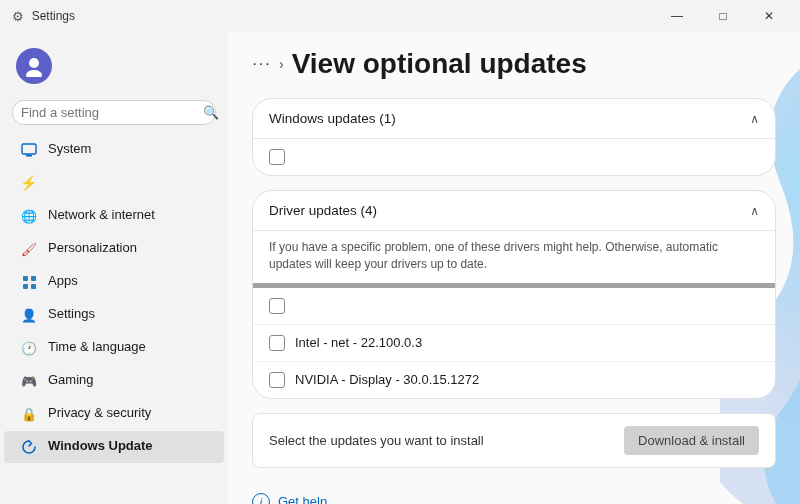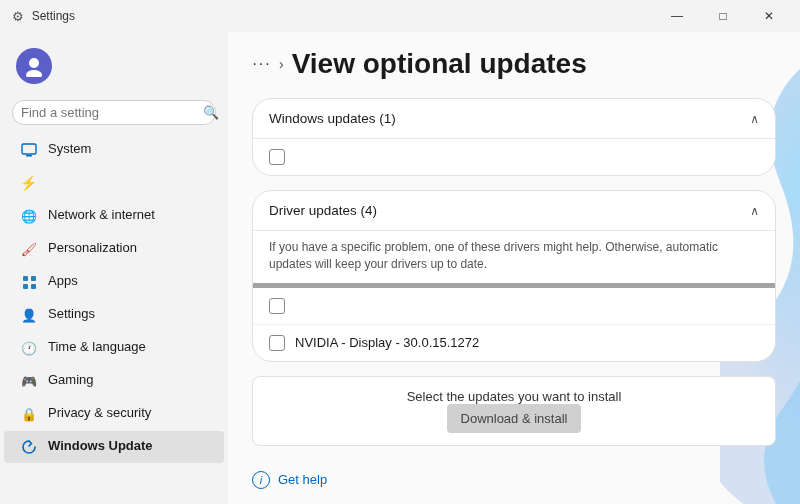--- a/index.html
+++ b/index.html
@@ -252,21 +252,20 @@
     
     .footer-bar {
       background: white;
       border: 1px solid #e0e0e0;
       border-radius: 8px;
       padding: 12px 16px;
       display: flex;
       align-items: center;
       justify-content: space-between;
       margin-bottom: 21px;
-      flex-direction: column;
     }
     .footer-text {
       font-size: 13px;
       color: #333;
     }
     .download-btn {
       background: #d0d0d0;
       border: none;
       border-radius: 4px;
       padding: 7px 14px;
@@ -430,20 +429,24 @@
         <div class="section-header">
           <span>Driver updates (4)</span>
           <span class="chevron">∧</span>
         </div>
         <div class="section-subtitle">If you have a specific problem, one of these drivers might help. Otherwise, automatic updates will keep your drivers up to date.</div>
         <div class="update-item">
           <div class="checkbox"></div>
         </div>
         <div class="update-item">
           <div class="checkbox"></div>
+          <span>Intel - net - 22.100.0.3</span>
+        </div>
+        <div class="update-item">
+          <div class="checkbox"></div>
           <span>NVIDIA - Display - 30.0.15.1272</span>
         </div>
       </div>
 
       <div class="footer-bar">
         <span class="footer-text">Select the updates you want to install</span>
         <button class="download-btn">Download &amp; install</button>
       </div>
 
       <div class="get-help">

